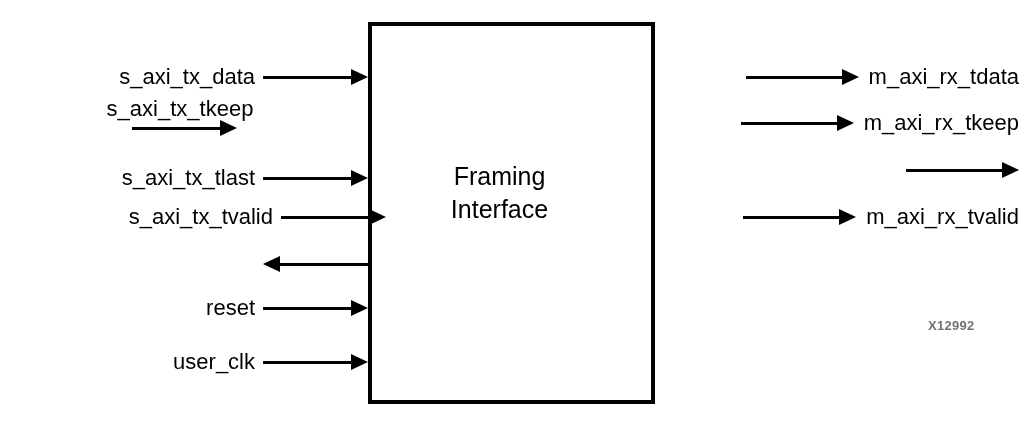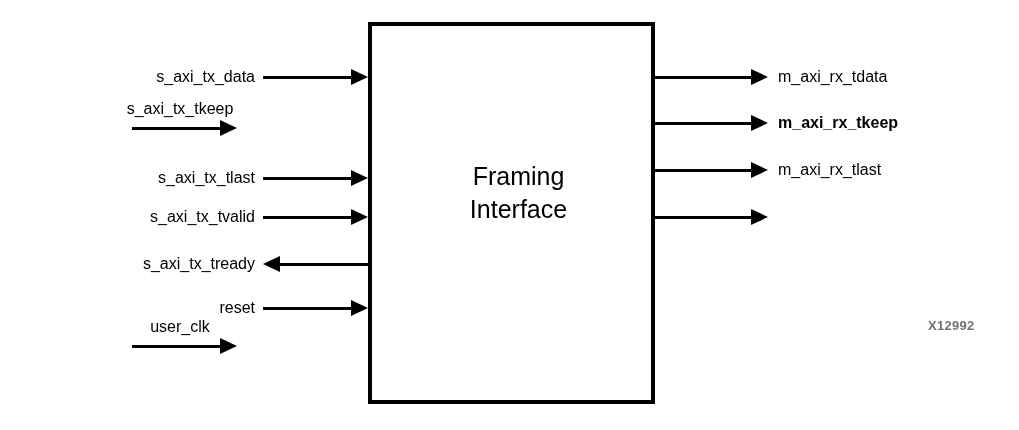--- a/index.html
+++ b/index.html
@@ -25,21 +25,21 @@
     left: 368px;
     top: 22px;
     width: 287px;
     height: 382px;
     border: 4px solid #000000;
     background: #ffffff;
     box-sizing: border-box;
   }
   .block-label {
     position: absolute;
-    left: 375px;
+    left: 356px;
     top: 160px;
     width: 287px;
     text-align: center;
     font-size: 25px;
     line-height: 33px;
     color: #000000;
     white-space: pre-line;
   }
 
   
@@ -50,24 +50,24 @@
     align-items: center;
   }
   .sig-left {
     left: 0px;
     width: 368px;
     justify-content: flex-end;
   }
   .sig-right {
     left: 655px;
     width: 364px;
-    justify-content: flex-start;
+    justify-content: flex-end;
   }
   .sig-label {
-    font-size: 16px;
+    font-size: 22px;
     line-height: 22px;
     color: #000000;
     white-space: nowrap;
   }
   .sig-left .sig-label { padding-right: 8px; }
   .sig-right .sig-label { padding-left: 10px; }
 
   
   .wire {
     position: relative;
@@ -134,74 +134,73 @@
           <div class="arrow-head arrow-right"></div>
         </div>
       </div>
       <div class="sig sig-left" style="top: 165px;">
         <div class="sig-label">s_axi_tx_tlast</div>
         <div class="wire wire-in">
           <div class="wire-line"></div>
           <div class="arrow-head arrow-right"></div>
         </div>
       </div>
-      <div class="sig sig-left" style="top: 204px;">
+      <div class="sig sig-left" style="top: 204px; margin-left: 18px;">
         <div class="sig-label">s_axi_tx_tvalid</div>
         <div class="wire wire-in">
           <div class="wire-line"></div>
           <div class="arrow-head arrow-right"></div>
         </div>
       </div>
       <div class="sig sig-left" style="top: 251px;">
-        <div class="sig-label">s_axi_tx_tready</div>
         <div class="wire wire-out-left">
           <div class="arrow-head arrow-left"></div>
           <div class="wire-line"></div>
         </div>
       </div>
       <div class="sig sig-left" style="top: 295px; text-align: center;">
         <div class="sig-label">reset</div>
         <div class="wire wire-in">
           <div class="wire-line"></div>
           <div class="arrow-head arrow-right"></div>
         </div>
       </div>
-      <div class="sig sig-left" style="top: 328px; flex-direction: column;">
+      <div class="sig sig-left" style="top: 349px;">
         <div class="sig-label">user_clk</div>
         <div class="wire wire-in">
           <div class="wire-line"></div>
           <div class="arrow-head arrow-right"></div>
         </div>
       </div>
     </div>
   <div id="right-signals">
       <div class="sig sig-right" style="top: 64px;">
         <div class="wire wire-out-right">
           <div class="wire-line"></div>
           <div class="arrow-head arrow-right"></div>
         </div>
         <div class="sig-label">m_axi_rx_tdata</div>
       </div>
-      <div class="sig sig-right" style="top: 110px; font-weight: bold;">
+      <div class="sig sig-right" style="top: 110px;">
         <div class="wire wire-out-right">
           <div class="wire-line"></div>
           <div class="arrow-head arrow-right"></div>
         </div>
         <div class="sig-label">m_axi_rx_tkeep</div>
       </div>
       <div class="sig sig-right" style="top: 157px;">
         <div class="wire wire-out-right">
           <div class="wire-line"></div>
           <div class="arrow-head arrow-right"></div>
         </div>
-        <div class="sig-label">m_axi_rx_tlast</div>
       </div>
       <div class="sig sig-right" style="top: 204px;">
         <div class="wire wire-out-right">
           <div class="wire-line"></div>
           <div class="arrow-head arrow-right"></div>
         </div>
+        <div class="sig-label">m_axi_rx_tvalid</div>
       </div>
     </div>
 
   <div class="figure-id">X12992</div>
 
 </div>
 
 </body></html>

